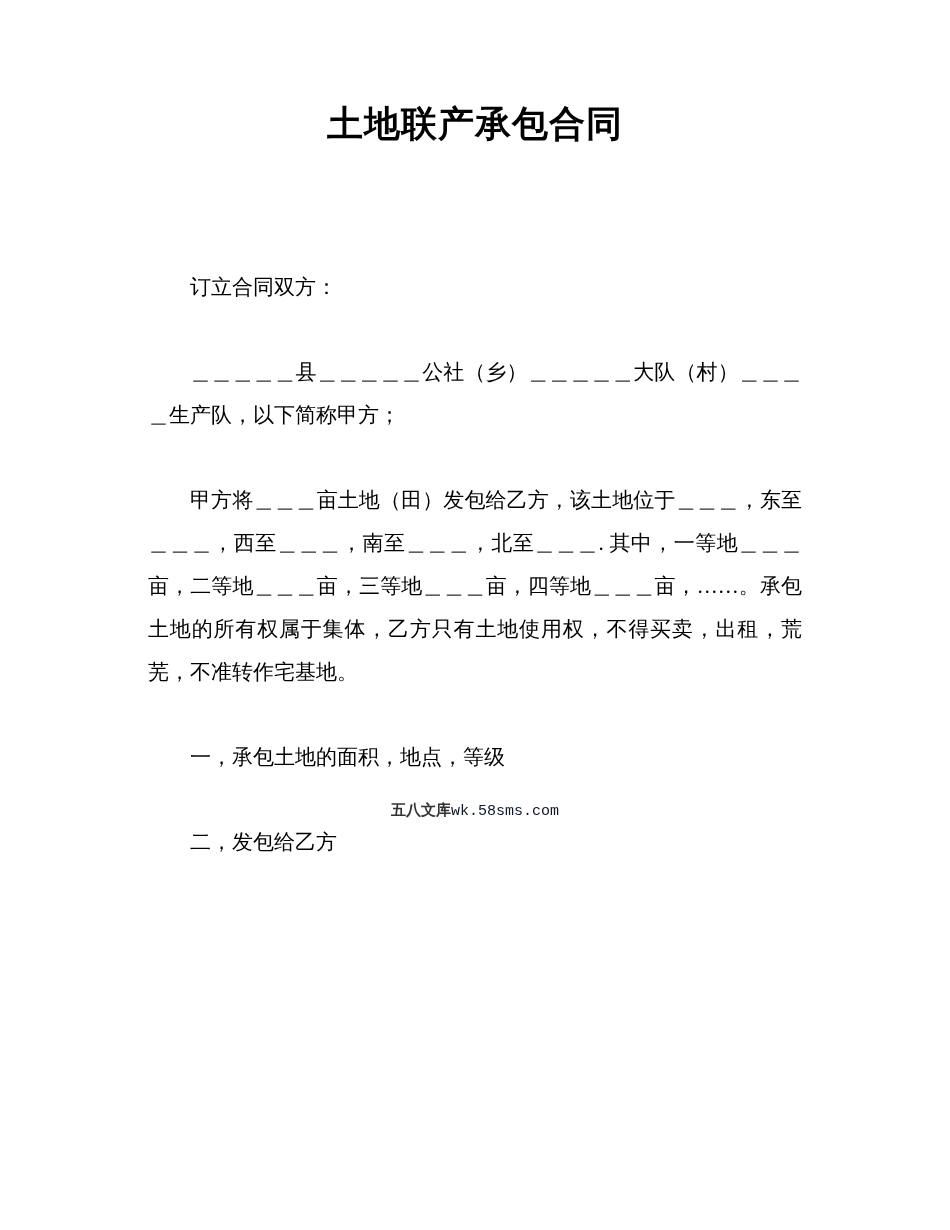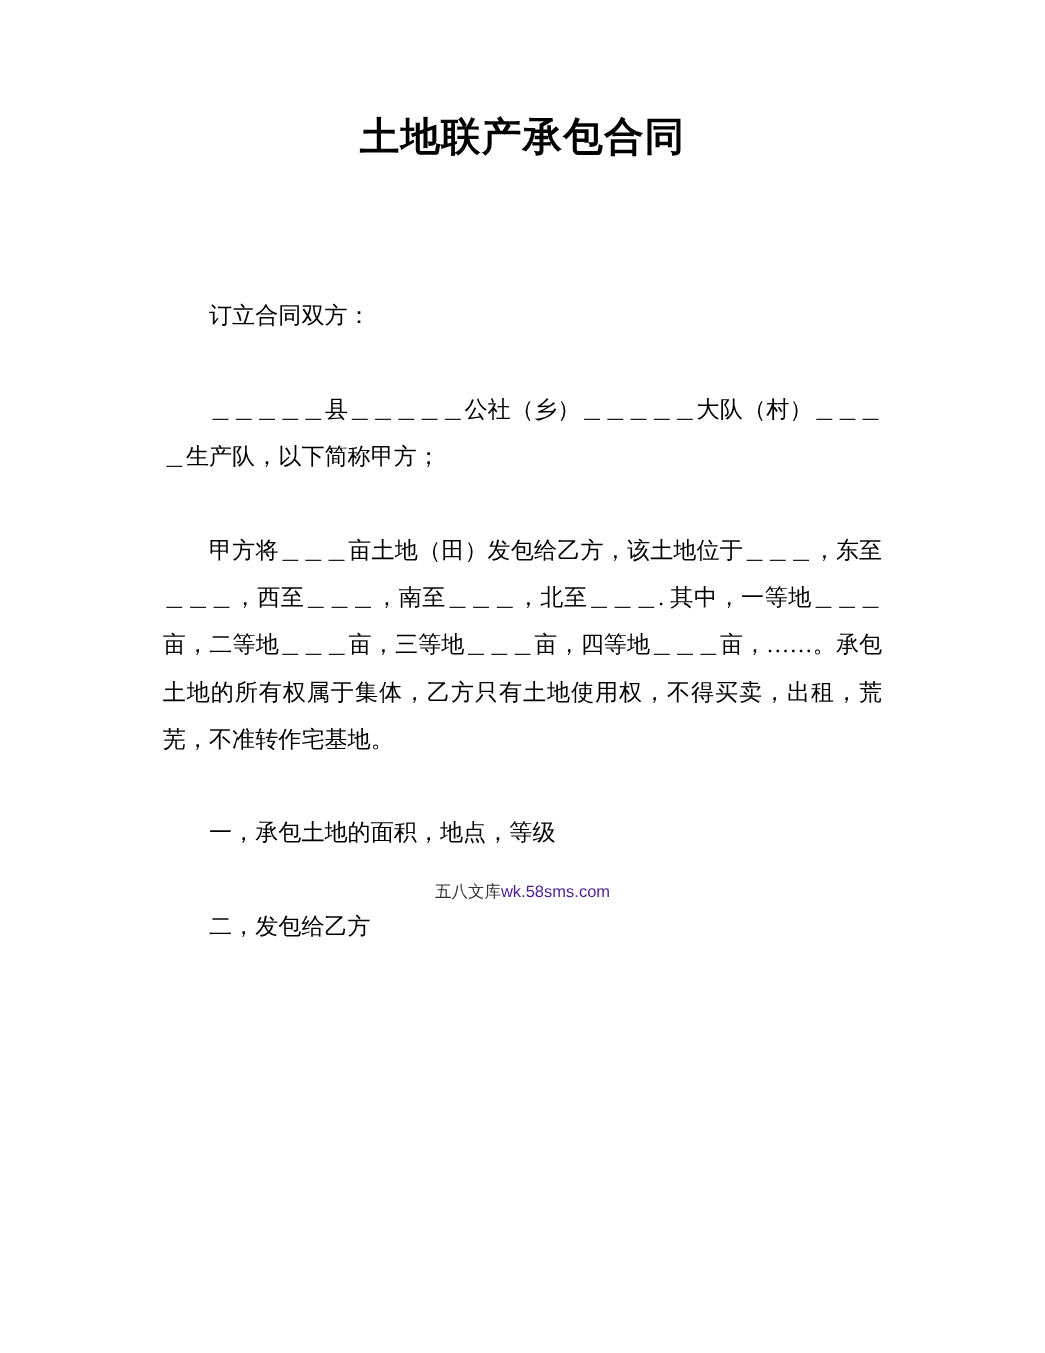--- a/index.html
+++ b/index.html
@@ -43,24 +43,25 @@
     left: 0;
     right: 0;
     bottom: 50px;
     text-align: center;
     font-family: "Liberation Sans", "DejaVu Sans", sans-serif;
     font-size: 15px;
     color: #666666;
   }
   .footer .brand {
     color: #333333;
-    font-weight: normal;
+    font-weight: bold;
   }
   .footer .domain {
-    color: #4c1d95;
+    color: #0f172a;
+    font-family: Liberation Mono, monospace;
   }
 </style>
 </head>
 <body>
 
 <div class="page">
 
   <h1 class="doc-title">土地联产承包合同</h1>
 
   <div class="doc-body">

